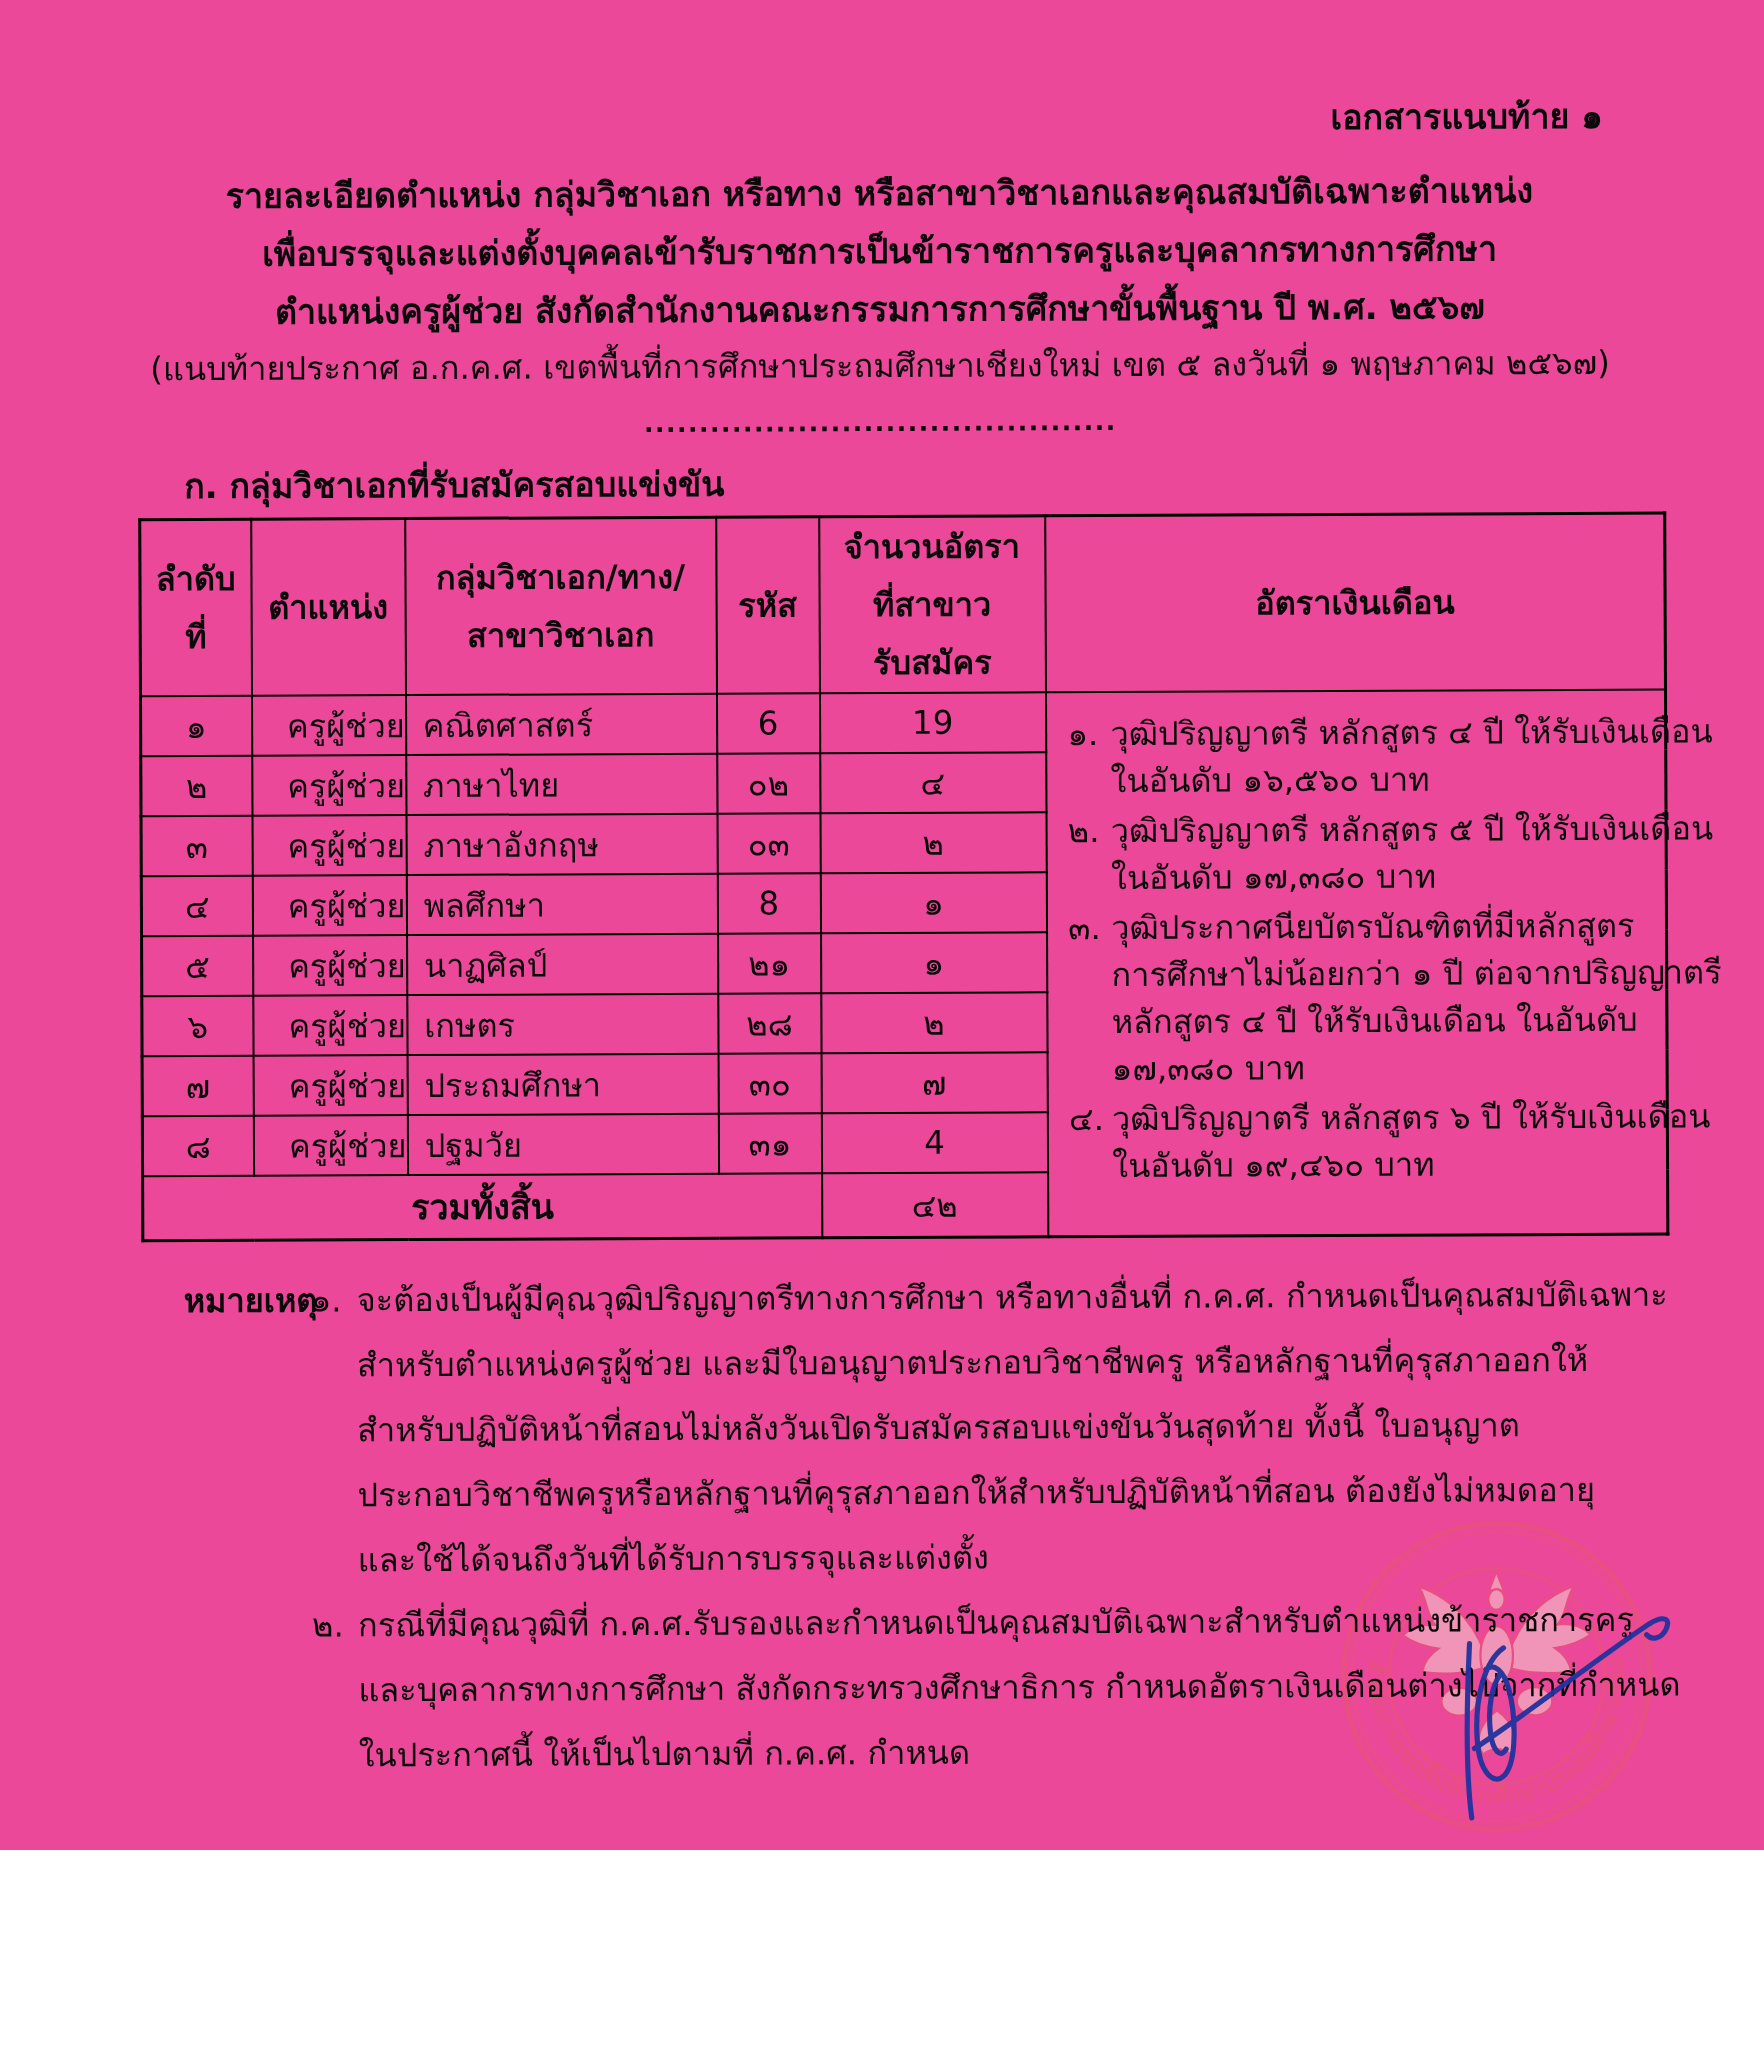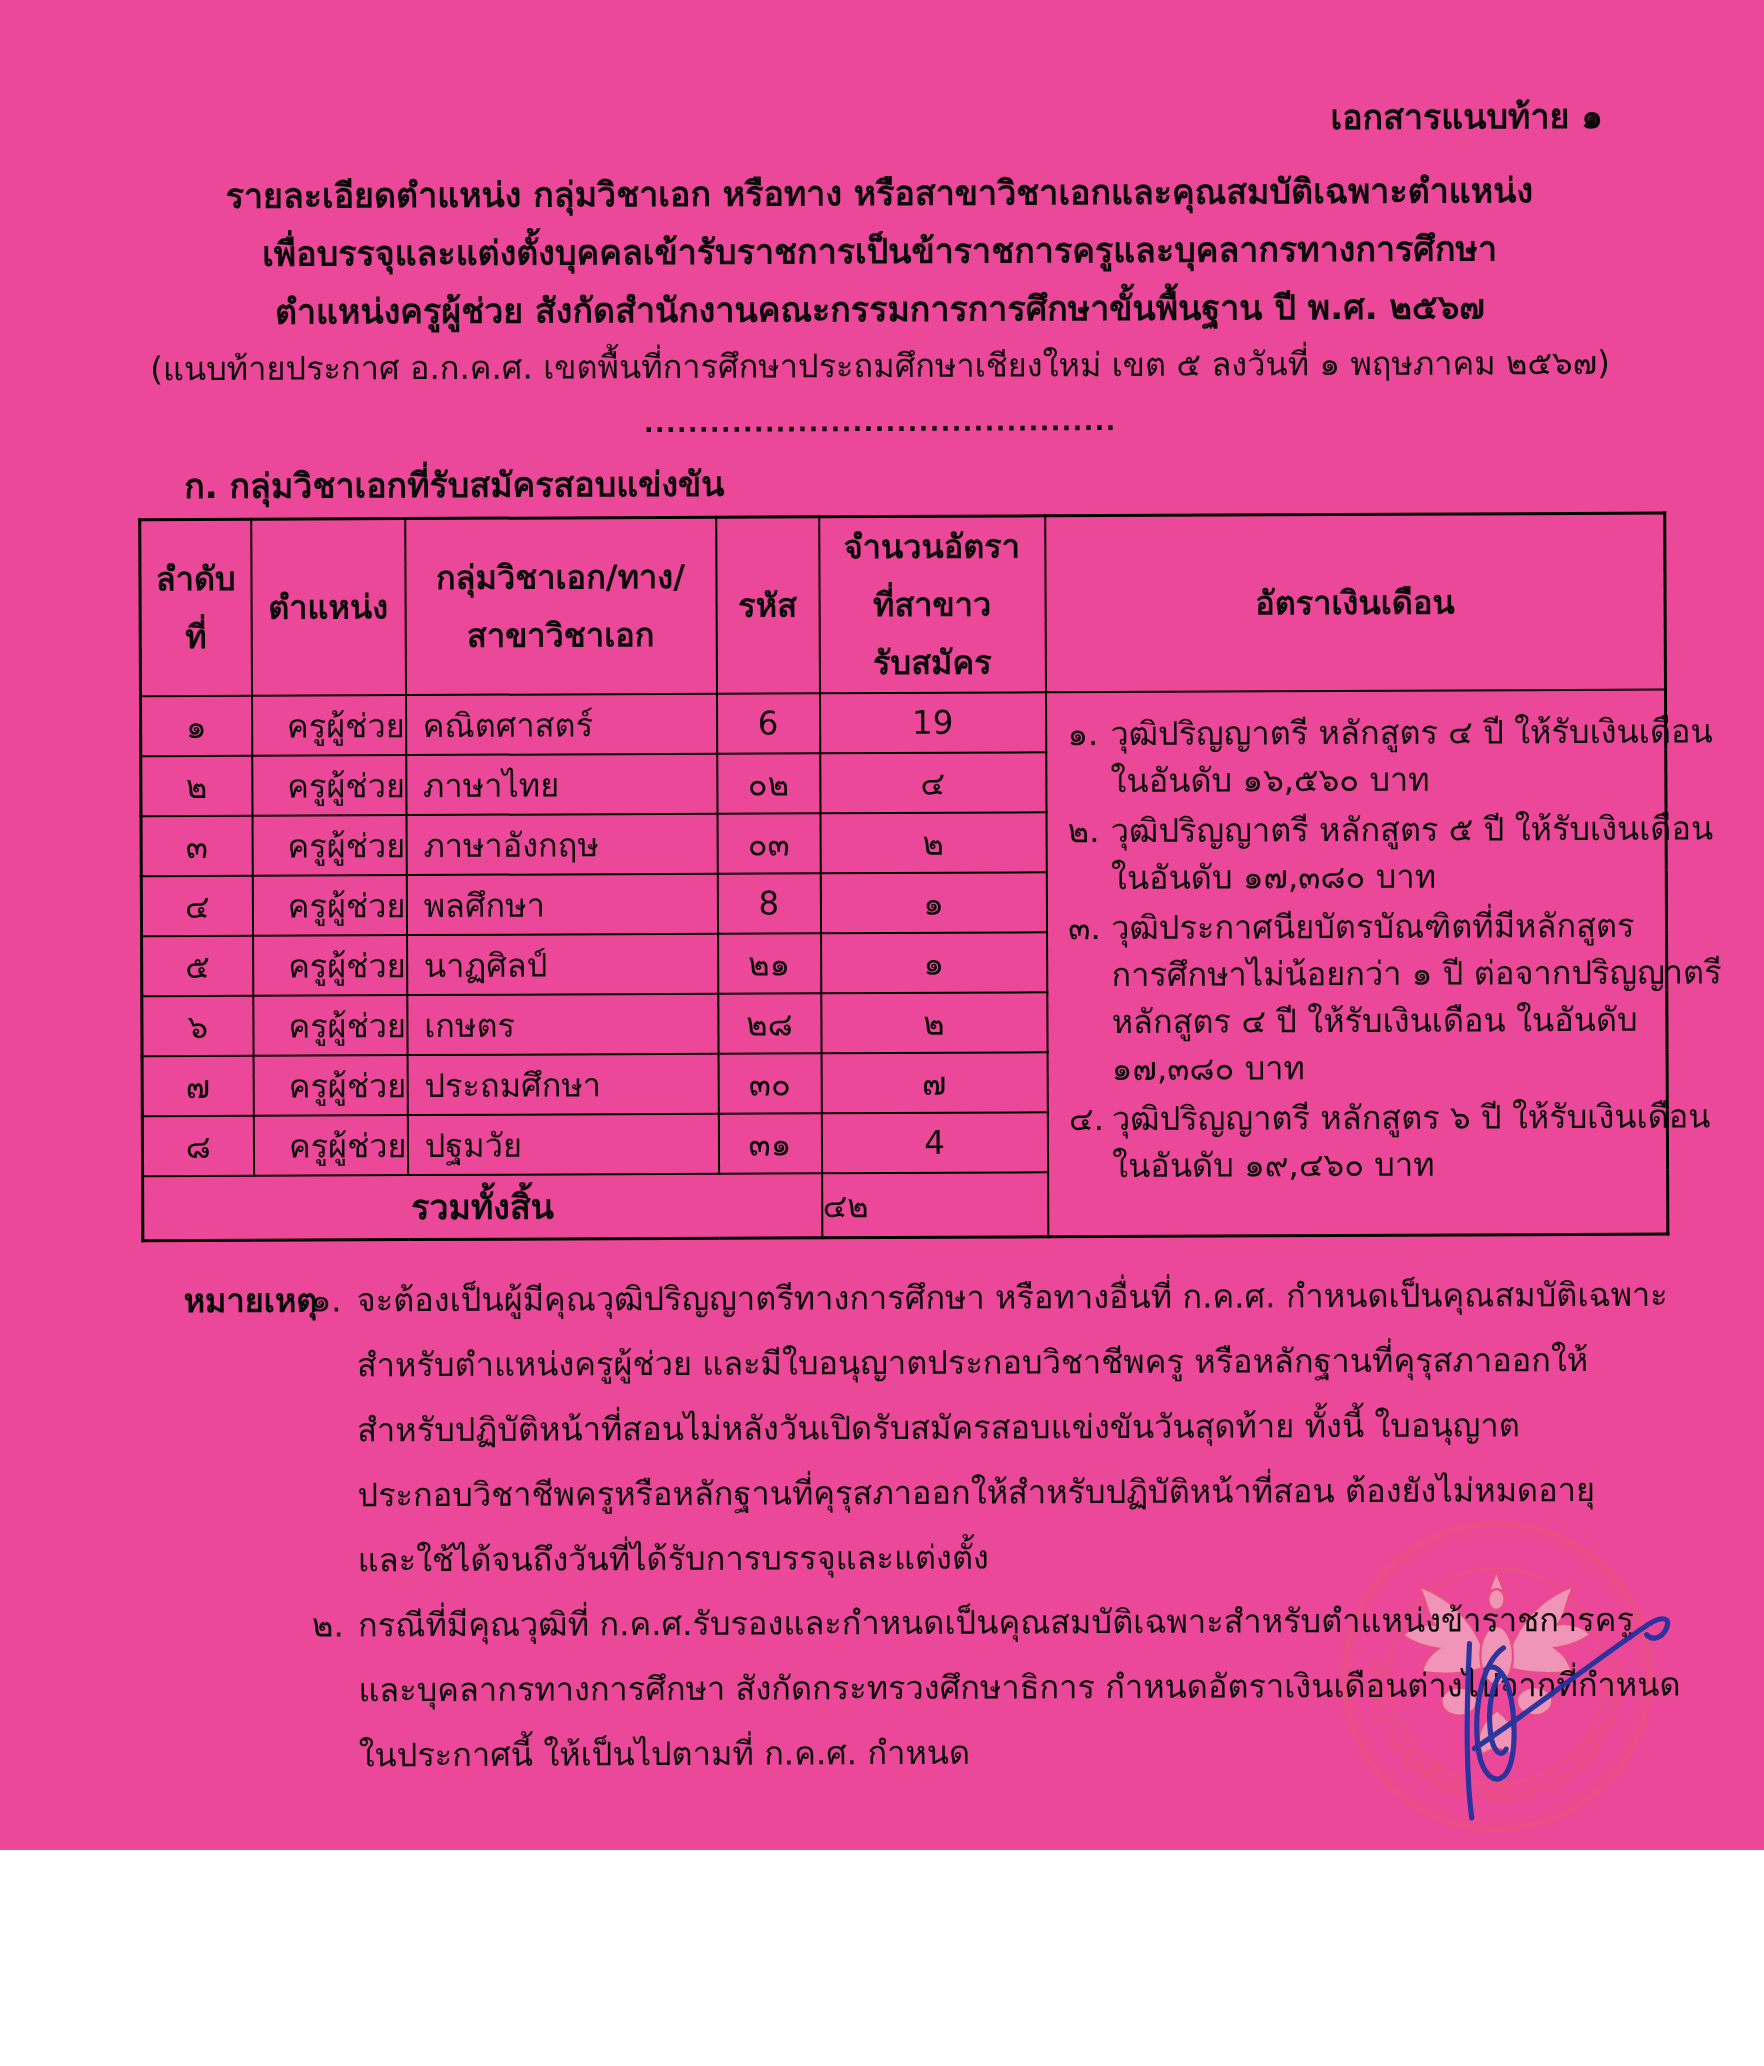--- a/index.html
+++ b/index.html
@@ -26,21 +26,21 @@
   .c-no,.c-code,.c-vac{text-align:center;}
   .c-pos{text-align:right;}
   .c-major{text-align:left;padding-left:16.2px !important;}
   .c-sal{vertical-align:top;padding:17.7px 13.3px 0 20.7px !important;}
   .sal-item{display:flex;margin-bottom:3px;}
   .sal-num{width:43px;flex:none;line-height:47px;}
   .sal-lines{flex:1;}
   .sal-line{display:block;line-height:47px;white-space:nowrap;}
   tr.total-row td{height:62px;}
   .total-label{text-align:center;font-weight:bold;font-size:34px;}
-  .total-value{text-align:left;}
+  .total-value{text-align:center;}
 
   .notes{position:absolute;top:1266px;left:182px;width:1469px;font-size:32.5px;display:flex;}
   .notes-label{font-weight:bold;width:127px;flex:none;line-height:65px;}
   .notes-items{flex:1;}
   .note-item{display:flex;}
   .note-num{width:46px;flex:none;line-height:65px;}
   .note-lines{flex:1;}
   .note-line{display:block;line-height:65px;white-space:nowrap;}
 
   .stamp{position:absolute;left:1328px;top:1512px;width:331px;height:334px;mix-blend-mode:multiply;}

